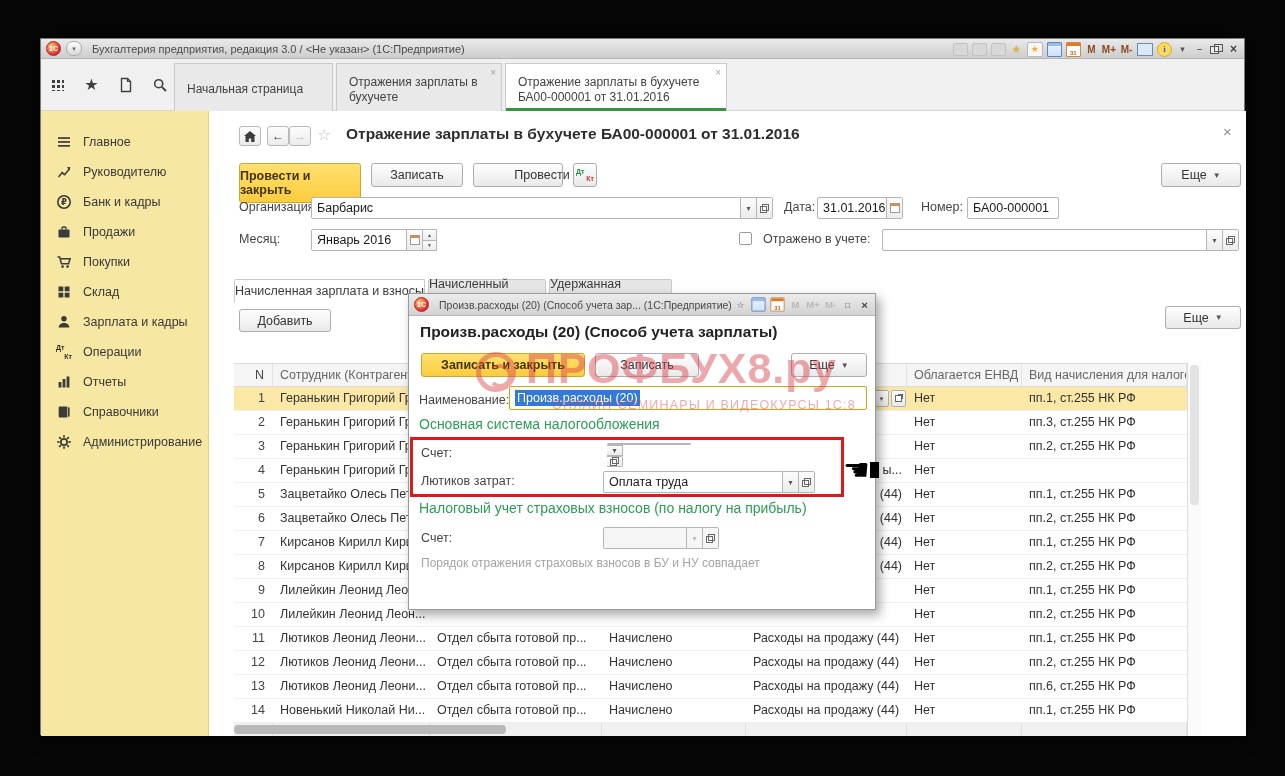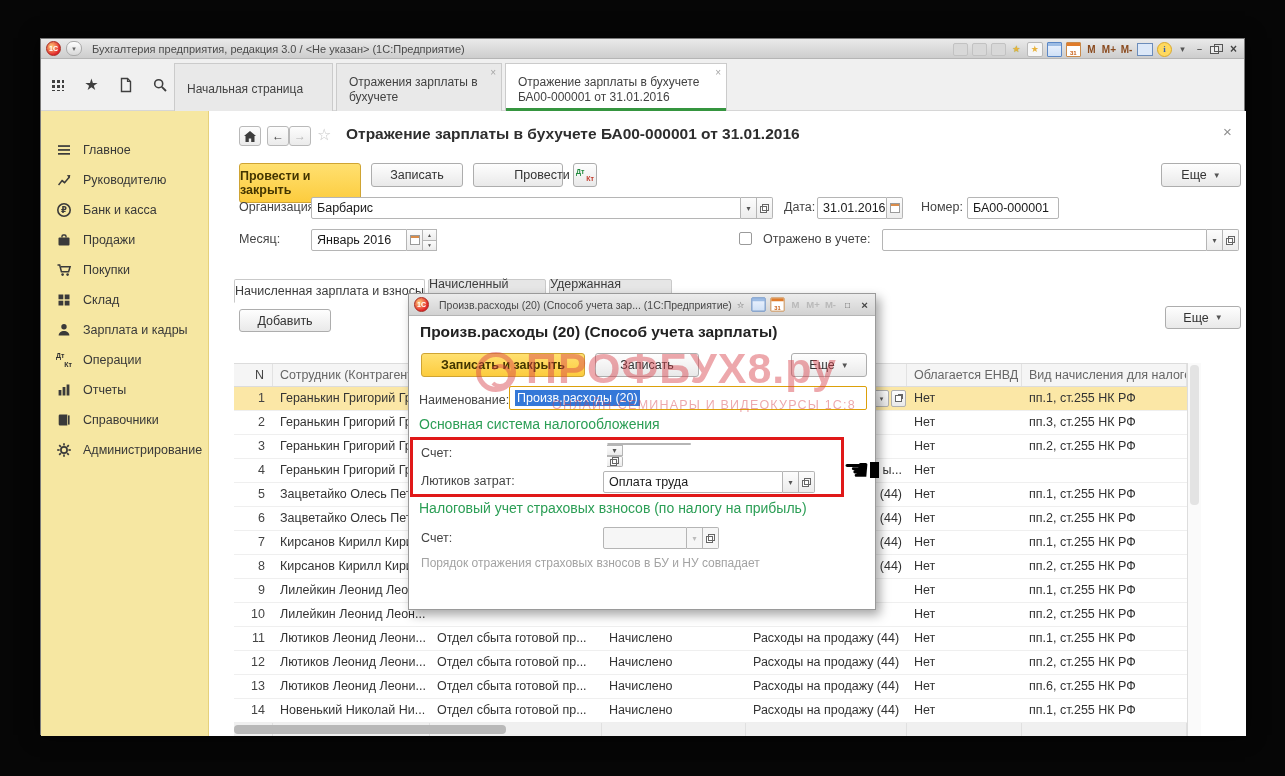--- a/index.html
+++ b/index.html
@@ -47,21 +47,21 @@
   .qi.star{font-size:16px;line-height:16px;}
   .tabs{position:absolute;left:133px;top:4px;height:48px;display:flex;}
   .tab{position:relative;border:1px solid #cbcbcb;border-bottom:none;background:#e9e9e9;
     box-sizing:border-box;padding:4px 22px 0 12px;font-size:12px;color:#424242;margin-right:3px;
     display:flex;flex-direction:column;justify-content:center;line-height:15px;}
   .tab.active{background:#fff;box-shadow:inset 0 -3px 0 #35953f;}
   .tab .x{position:absolute;right:5px;top:4px;font-size:10px;color:#a5a5a5;line-height:10px;}
   
   .workspace{position:absolute;left:0;top:72px;width:100%;height:625px;}
   .sidebar{position:absolute;left:0;top:0;width:168px;height:625px;background:#f6e7a2;
-    border-right:1px solid #e6d17c;box-sizing:border-box;padding-top:24px;}
+    border-right:1px solid #e6d17c;box-sizing:border-box;padding-top:16px;}
   .side-item{height:30px;display:flex;align-items:center;padding-left:15px;gap:11px;
     font-size:12.5px;color:#383838;cursor:default;}
   .side-ico{width:16px;height:16px;display:flex;align-items:center;justify-content:center;flex:0 0 16px;}
   .dtkt{position:relative;width:16px;height:16px;font-size:7px;font-weight:bold;color:#2e2e2e;}
   .dtkt b{position:absolute;left:0;top:0;font-weight:bold;}
   .dtkt i{position:absolute;right:0;bottom:0;font-style:normal;}
   .main{position:absolute;left:168px;top:0;width:1037px;height:625px;background:#fff;}
   
   .navbtn{position:absolute;width:22px;height:20px;border:1px solid #b9b9b9;border-radius:3px;
     background:linear-gradient(#fdfdfd,#ebebeb);display:flex;align-items:center;justify-content:center;
@@ -238,21 +238,21 @@
             </span>
           <span>Руководителю</span>
         </div>
         <div class="side-item" data-name="sidebar-item-bank-kassa">
           <span class="side-ico" data-name="ruble-circle-icon">
               <svg width="16" height="16" viewBox="0 0 16 16">
                 <circle cx="8" cy="8" r="6.2" fill="none" stroke="#3a3a3a" stroke-width="1.6"></circle>
                 <text x="8" y="11" font-size="8.5" font-weight="bold" text-anchor="middle" fill="#3a3a3a">₽</text>
               </svg>
             </span>
-          <span>Банк и касса</span>
+          <span>Банк и кадры</span>
         </div>
         <div class="side-item" data-name="sidebar-item-prodazhi">
           <span class="side-ico" data-name="briefcase-icon">
               <svg width="16" height="16" viewBox="0 0 16 16" fill="#3a3a3a">
                 <rect x="2.5" y="5.5" width="11" height="8" rx="1"></rect>
                 <path d="M6 5.5V4.2A1.2 1.2 0 017.2 3h1.6A1.2 1.2 0 0110 4.2v1.3" fill="none" stroke="#3a3a3a" stroke-width="1.4"></path>
               </svg>
             </span>
           <span>Продажи</span>
         </div>

